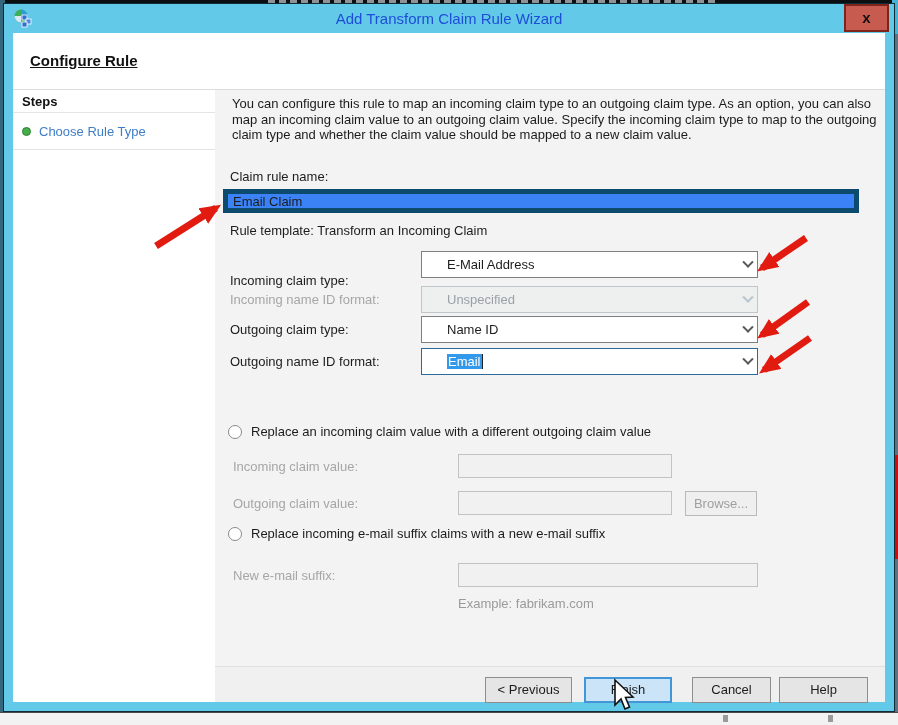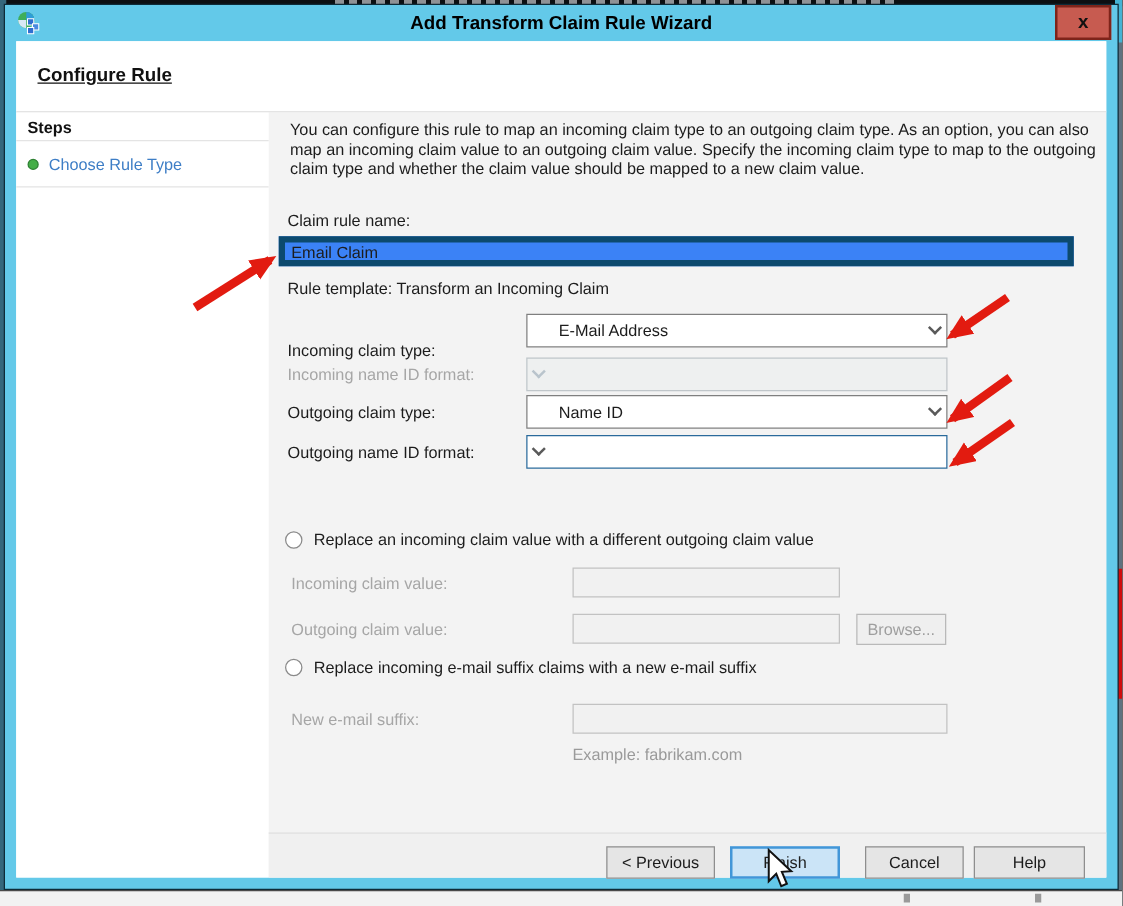--- a/index.html
+++ b/index.html
@@ -20,21 +20,21 @@
   .bg-right-red{position:absolute; right:0; top:455px; width:5px; height:104px; background:#cf0d0d;}
   .bg-bottom{position:absolute; left:0; top:712px; width:898px; height:13px; background:#f2f2f2; border-top:1px solid #4a4a4a;}
   .bg-bottom .tick{position:absolute; top:2px; width:5px; height:7px; background:#9a9a9a;}
 
   
   .dialog{position:absolute; left:4px; top:4px; width:890px; height:707px;
     background:var(--titlebar); box-shadow:0 0 0 1px #0e2b38;}
   .titlebar{position:absolute; left:0; top:0; right:0; height:29px;}
   .app-icon{position:absolute; left:9px; top:4px; width:21px; height:21px;}
   .title-text{position:absolute; left:0; right:0; top:6px; text-align:center;
-    font-size:15px; color:#000000;font-weight:bold;}
+    font-size:15px; color:#1d4ed8;}
   .close-btn{position:absolute; right:5px; top:0; width:45px; height:28px;
     background:var(--close-button); border:2px solid #7e241a; color:#111;
     font-weight:bold; font-size:15px; text-align:center; line-height:24px; cursor:default;}
 
   .content{position:absolute; left:9px; top:29px; right:9px; bottom:9px; background:#ffffff;}
   .header-band{position:absolute; left:0; top:0; right:0; height:57px; background:#fff; border-bottom:1px solid #dcdcdc;}
   .page-heading{position:absolute; left:17px; top:19px; font-size:15px; font-weight:bold; color:#111;text-decoration:underline;}
 
   .sidebar{position:absolute; left:0; top:57px; width:202px; bottom:0; background:#fff;}
   .steps-title{height:23px; padding:4px 0 0 9px; font-size:13px; font-weight:bold; color:#111; border-bottom:1px solid #e4e4e4;}
@@ -124,31 +124,33 @@
         <div class="flabel" style="left:15px; top:133px">Rule template: Transform an Incoming Claim</div>
 
         <div class="flabel" style="left:15px; top:183px">Incoming claim type:</div>
         <div class="combo" style="top:161px">
           <span class="val">E-Mail Address</span>
           <span class="chev"></span>
         </div>
 
         <div class="flabel dis" style="left:15px; top:202px">Incoming name ID format:</div>
         <div class="combo dis" style="top:196px">
+          <span class="val">Unspecified</span>
           <span class="chev dis"></span>
         </div>
 
         <div class="flabel" style="left:15px; top:232px">Outgoing claim type:</div>
         <div class="combo" style="top:226px">
           <span class="val">Name ID</span>
           <span class="chev"></span>
         </div>
 
         <div class="flabel" style="left:15px; top:264px">Outgoing name ID format:</div>
         <div class="combo focus" style="top:258px">
+          <span class="val"><span class="sel-text">Email</span></span>
           <span class="chev"></span>
         </div>
 
         <div class="radio-row" style="top:334px">
           <span class="radio"></span>
           <span class="radio-label">Replace an incoming claim value with a different outgoing claim value</span>
         </div>
 
         <div class="flabel dis" style="left:18px; top:369px">Incoming claim value:</div>
         <input class="textbox dis" style="left: 243px; top: 364px; width: 214px; height: 24px;" disabled="">

